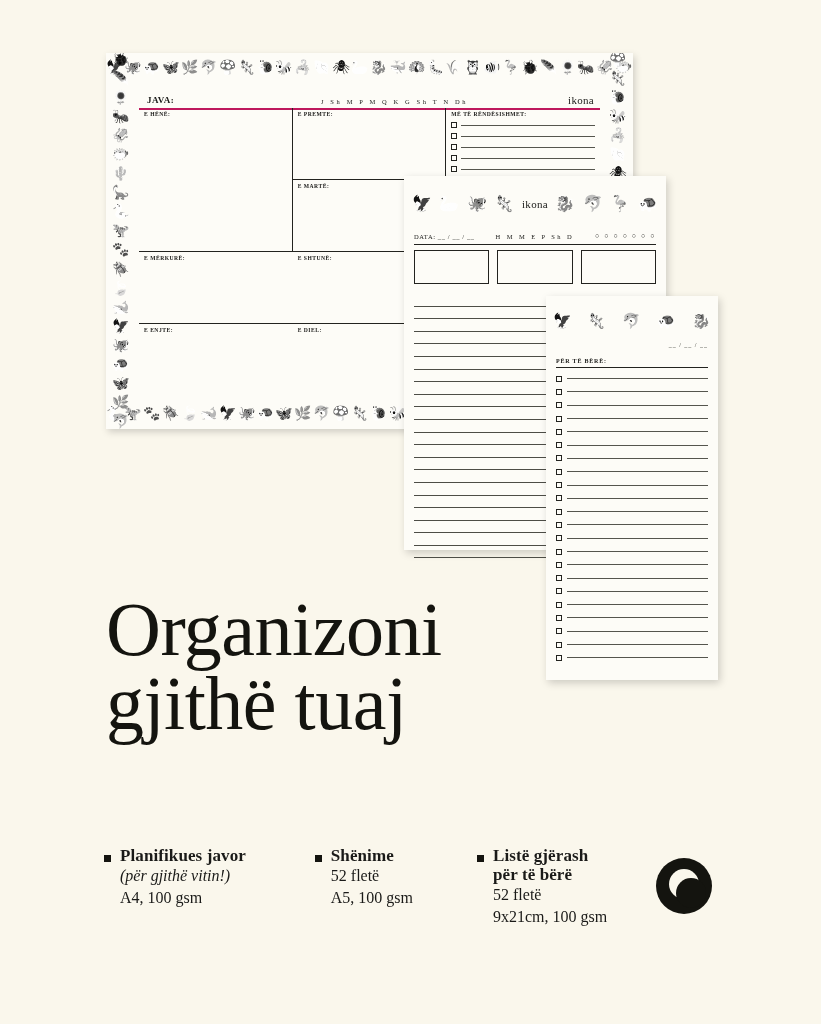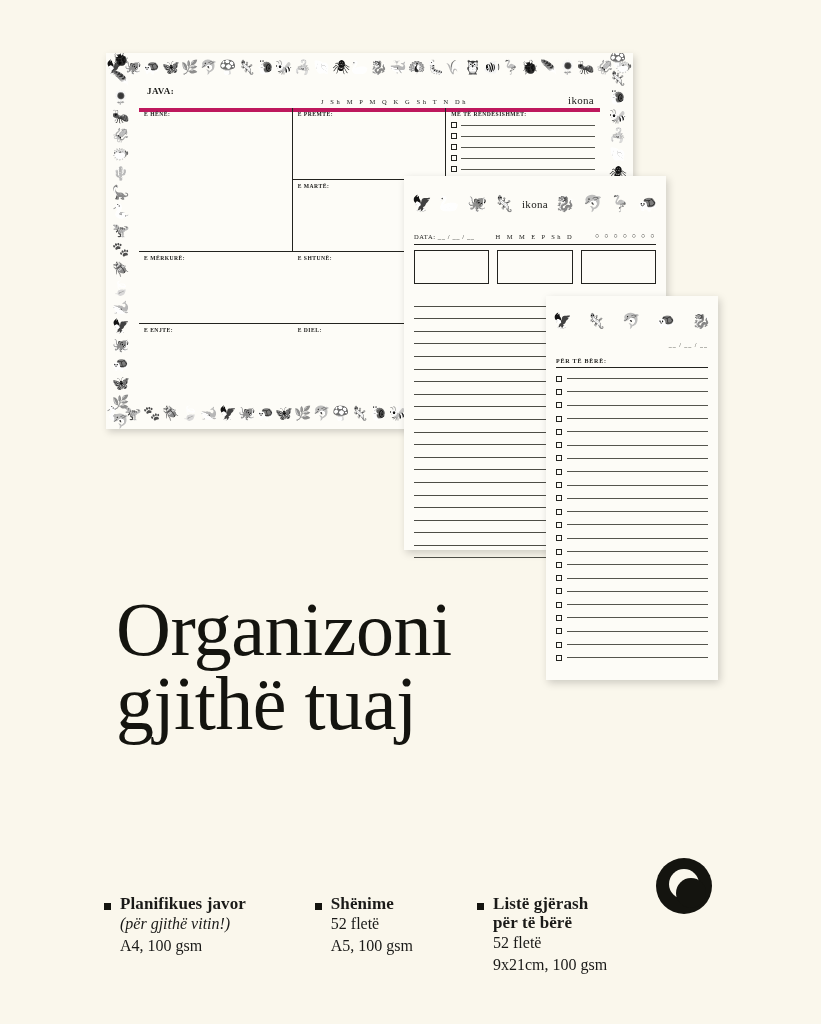--- a/index.html
+++ b/index.html
@@ -65,23 +65,23 @@
     position: absolute;
     left: 33px;
     top: 33px;
     right: 33px;
     bottom: 33px;
     background: #fdfcf7;
   }
   .planner-head {
     position: relative;
     height: 22px;
-    border-bottom: 4px solid #be185d;
-    display: flex;
-    align-items: flex-start;
+    border-bottom: 2px solid #be185d;
+    display: flex;
+    align-items: flex-end;
   }
   .planner-head .java {
     font-size: 9px;
     font-weight: bold;
     letter-spacing: .5px;
     padding-left: 8px;
     padding-bottom: 3px;
   }
   .planner-head .daysrow {
     position: absolute;
@@ -256,40 +256,39 @@
   .todo-lines .tl {
     display: flex;
     align-items: center;
     gap: 5px;
     height: 13.3px;
   }
 
   
   .headline {
     position: absolute;
-    left: 116px;
+    left: 106px;
     top: 592px;
     width: 620px;
     font-family: "Liberation Serif", serif;
     font-size: 76px;
     line-height: 0.98;
     letter-spacing: -0.5px;
     color: #14140f;
   }
   .headline .l2 { display: block; }
 
   
   .features {
     position: absolute;
     left: 104px;
     top: 846px;
     width: 560px;
     display: flex;
     gap: 4px;
-    margin-top: 48px;
   }
   .feat { position: relative; padding-left: 16px; }
   .feat.c1 { width: 212px; }
   .feat.c2 { width: 158px; font-family: Liberation Serif, serif; }
   .feat.c3 { width: 190px; }
   .bullet {
     position: absolute;
     left: 0;
     top: 9px;
     width: 7px;

